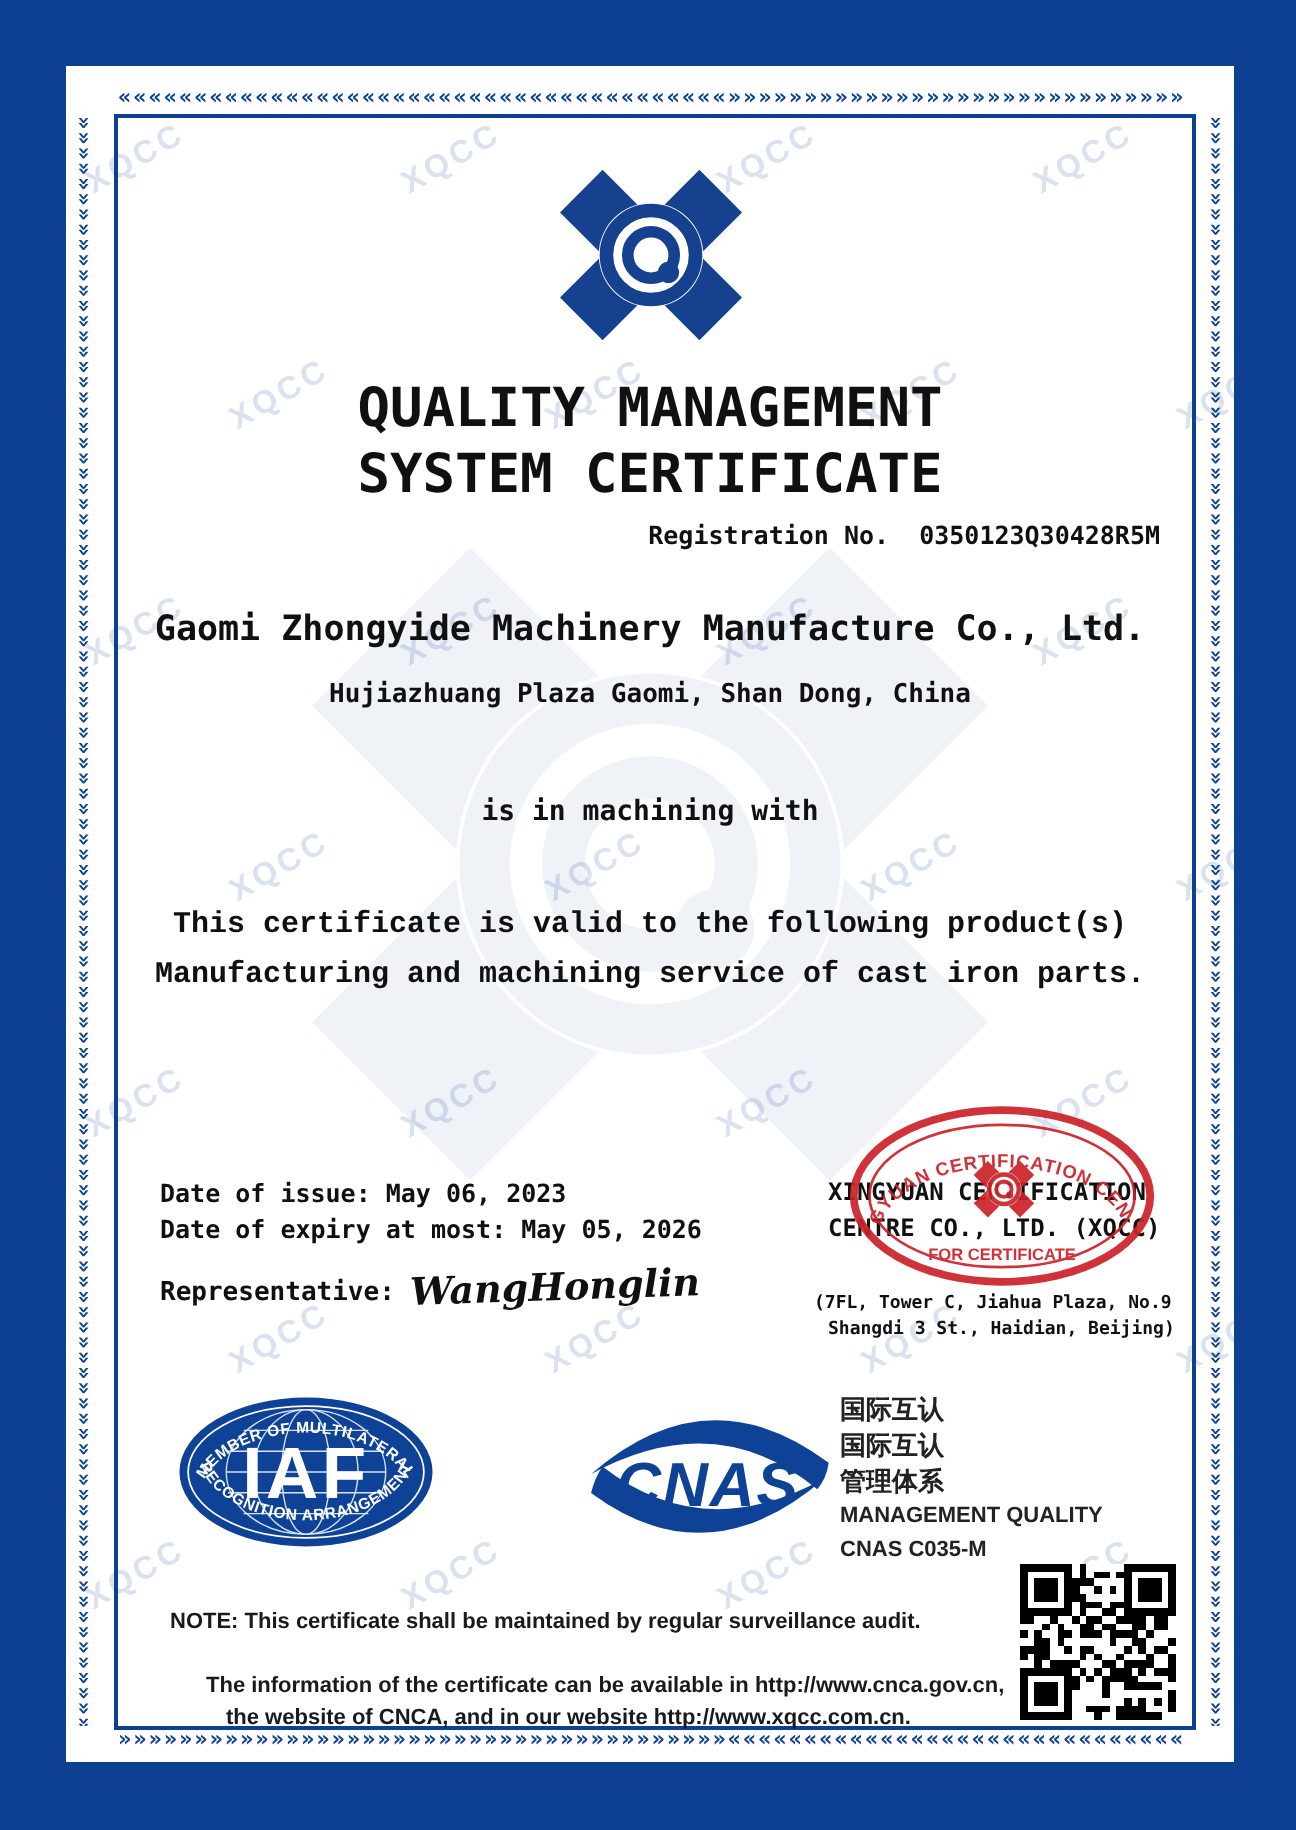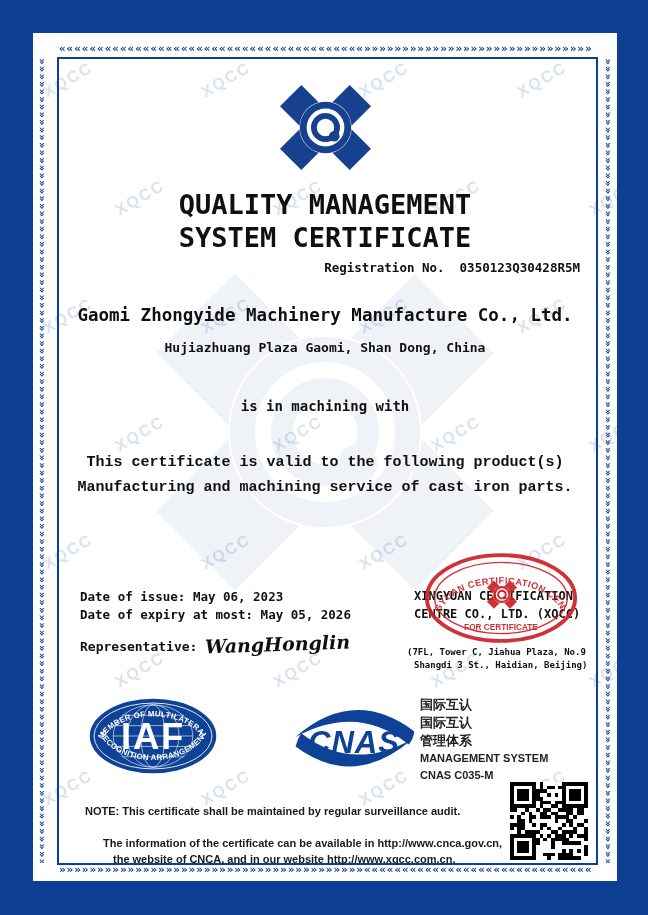--- a/index.html
+++ b/index.html
@@ -191,21 +191,21 @@
         <path d="M8,38 Q 70,-16 134,32 Q 133,40 128,46 Q 74,2 8,38 Z" fill="#0d4296"></path>
         <path d="M132,40 Q 70,94 8,48 Q 10,40 14,34 Q 68,76 132,40 Z" fill="#0d4296"></path>
         <text x="70" y="55" font-size="33" font-weight="bold" font-style="italic" fill="#0d4296" text-anchor="middle" letter-spacing="1">CNAS</text>
       </svg>
     </div>
 
     <div class="cnblock">
       <div class="cn">国际互认</div>
       <div class="cn">国际互认</div>
       <div class="cn">管理体系</div>
-      <div class="en">MANAGEMENT SYSTEM</div>
+      <div class="en">MANAGEMENT QUALITY</div>
       <div class="en">CNAS C035-M</div>
     </div>
 
     <div class="qr">
         <div class="qon"></div>
         <div class="qon"></div>
         <div class="qon"></div>
         <div class="qon"></div>
         <div class="qon"></div>
         <div class="qon"></div>

